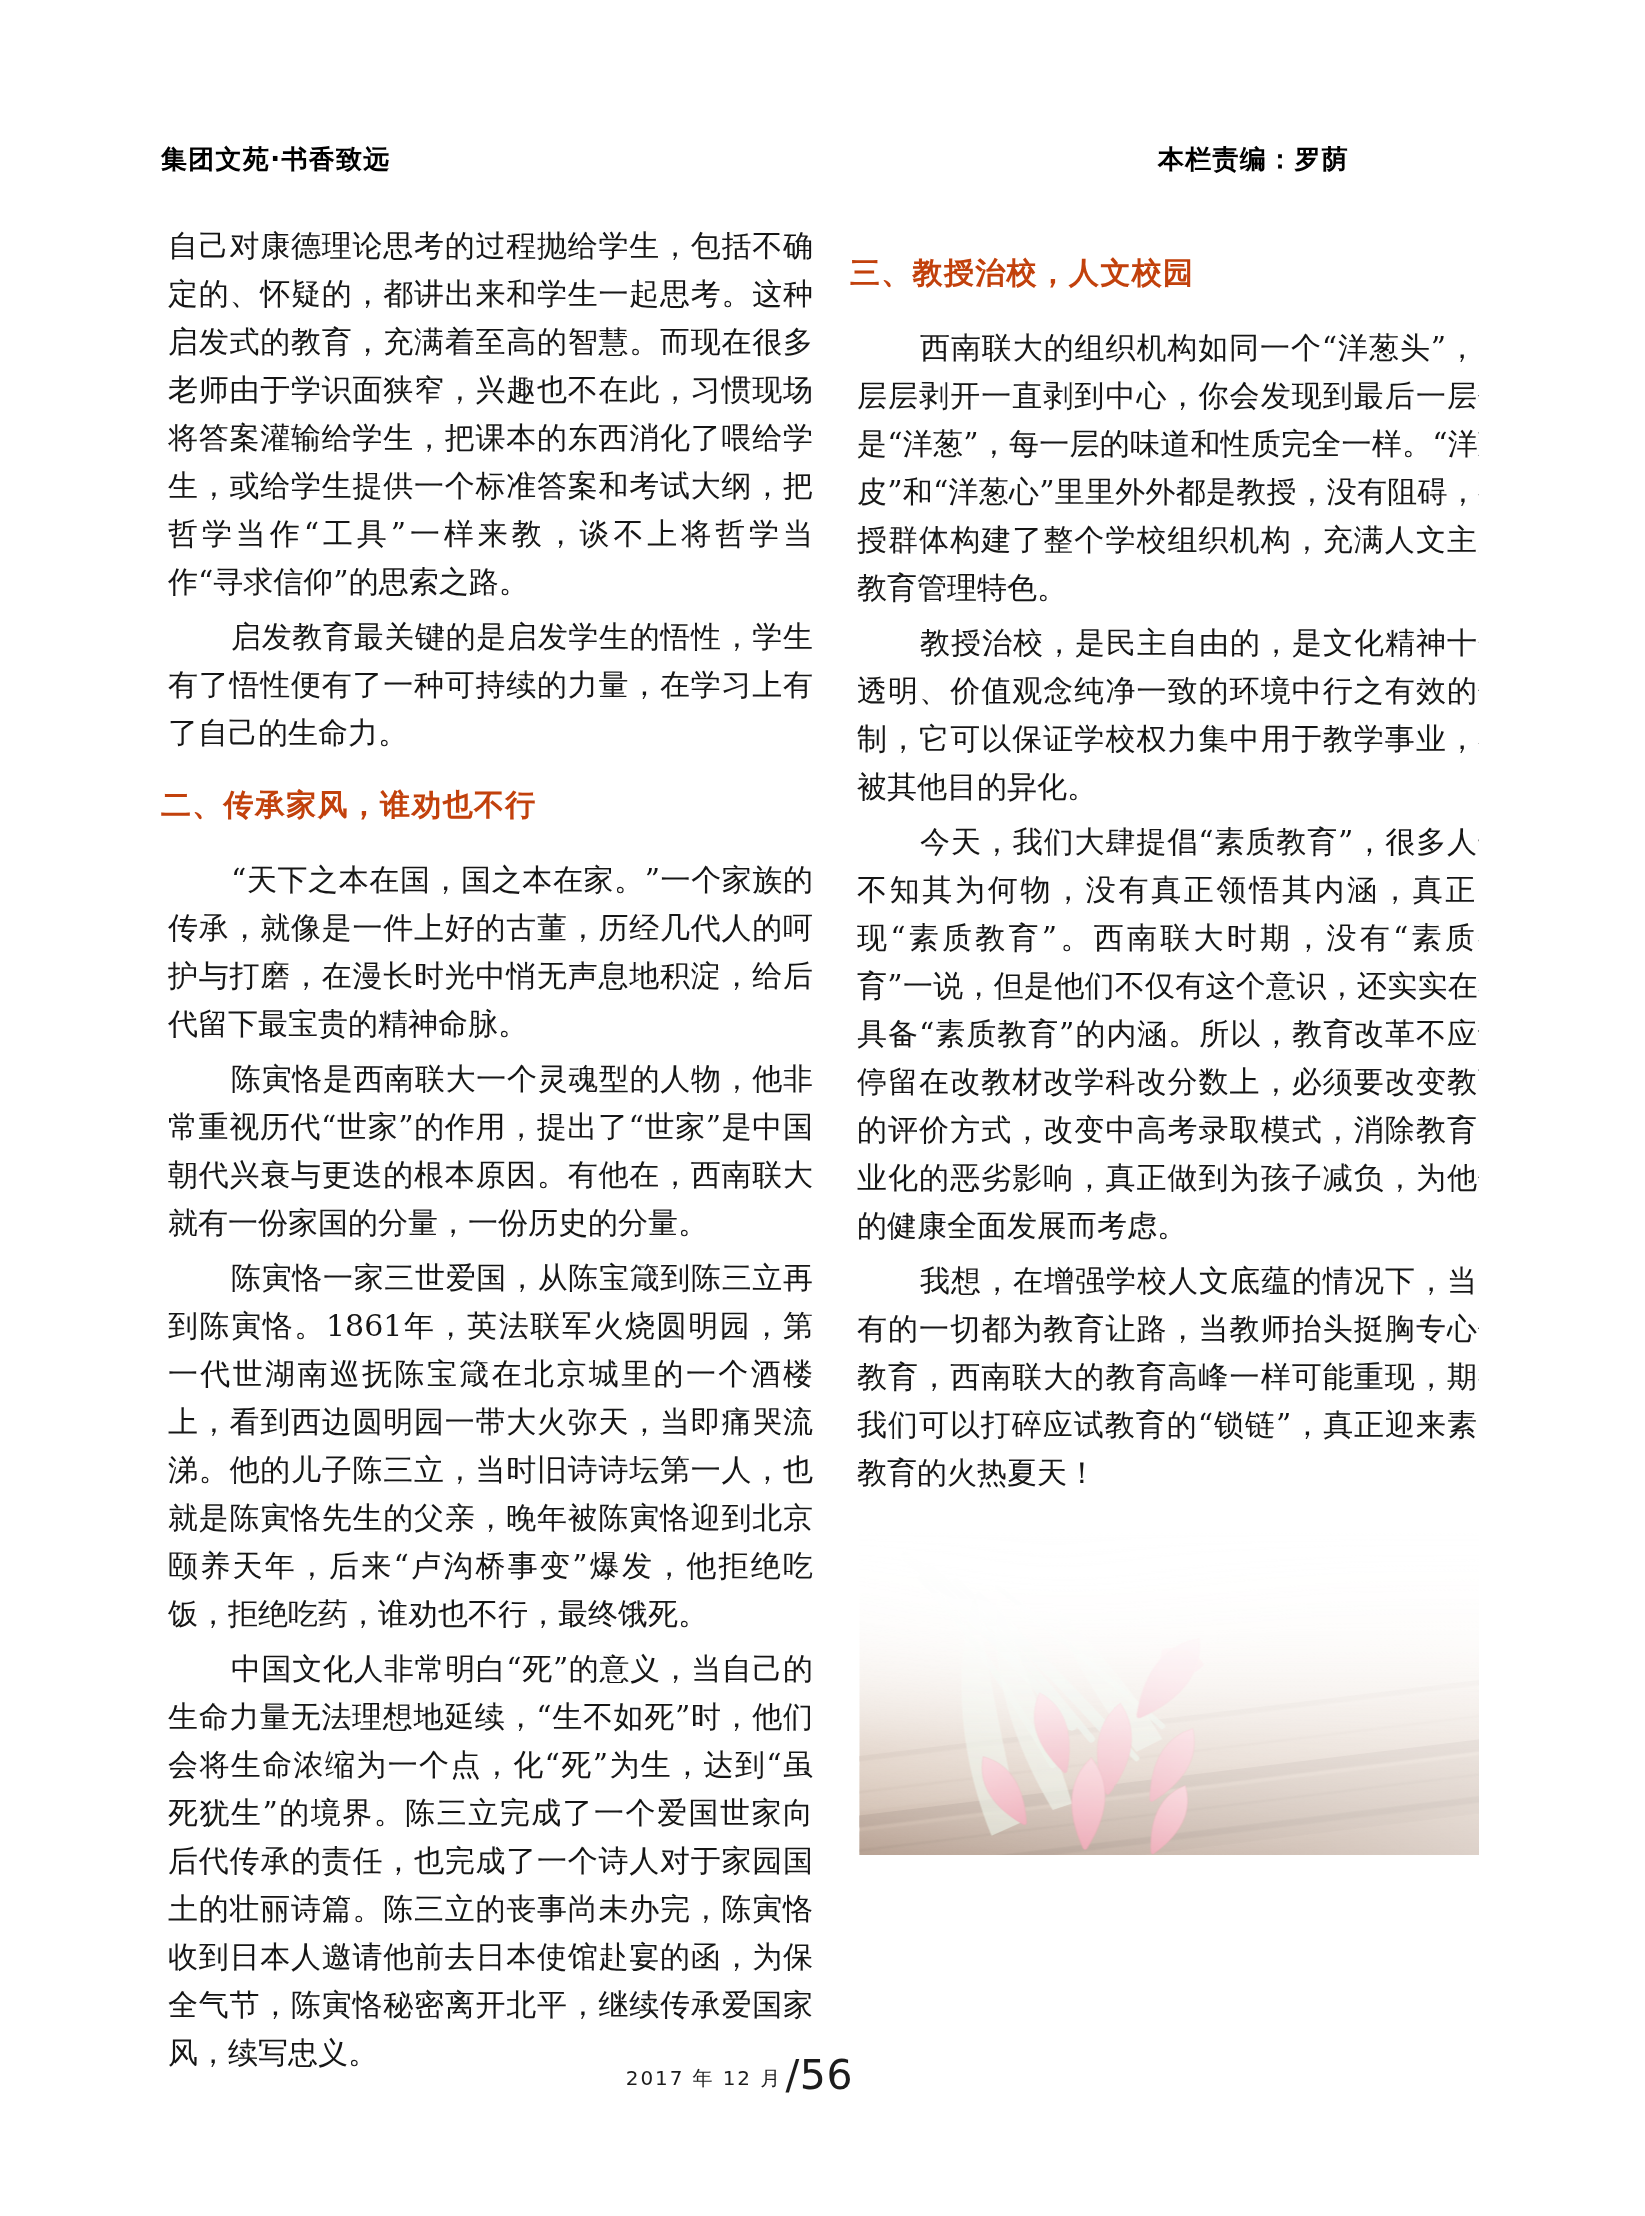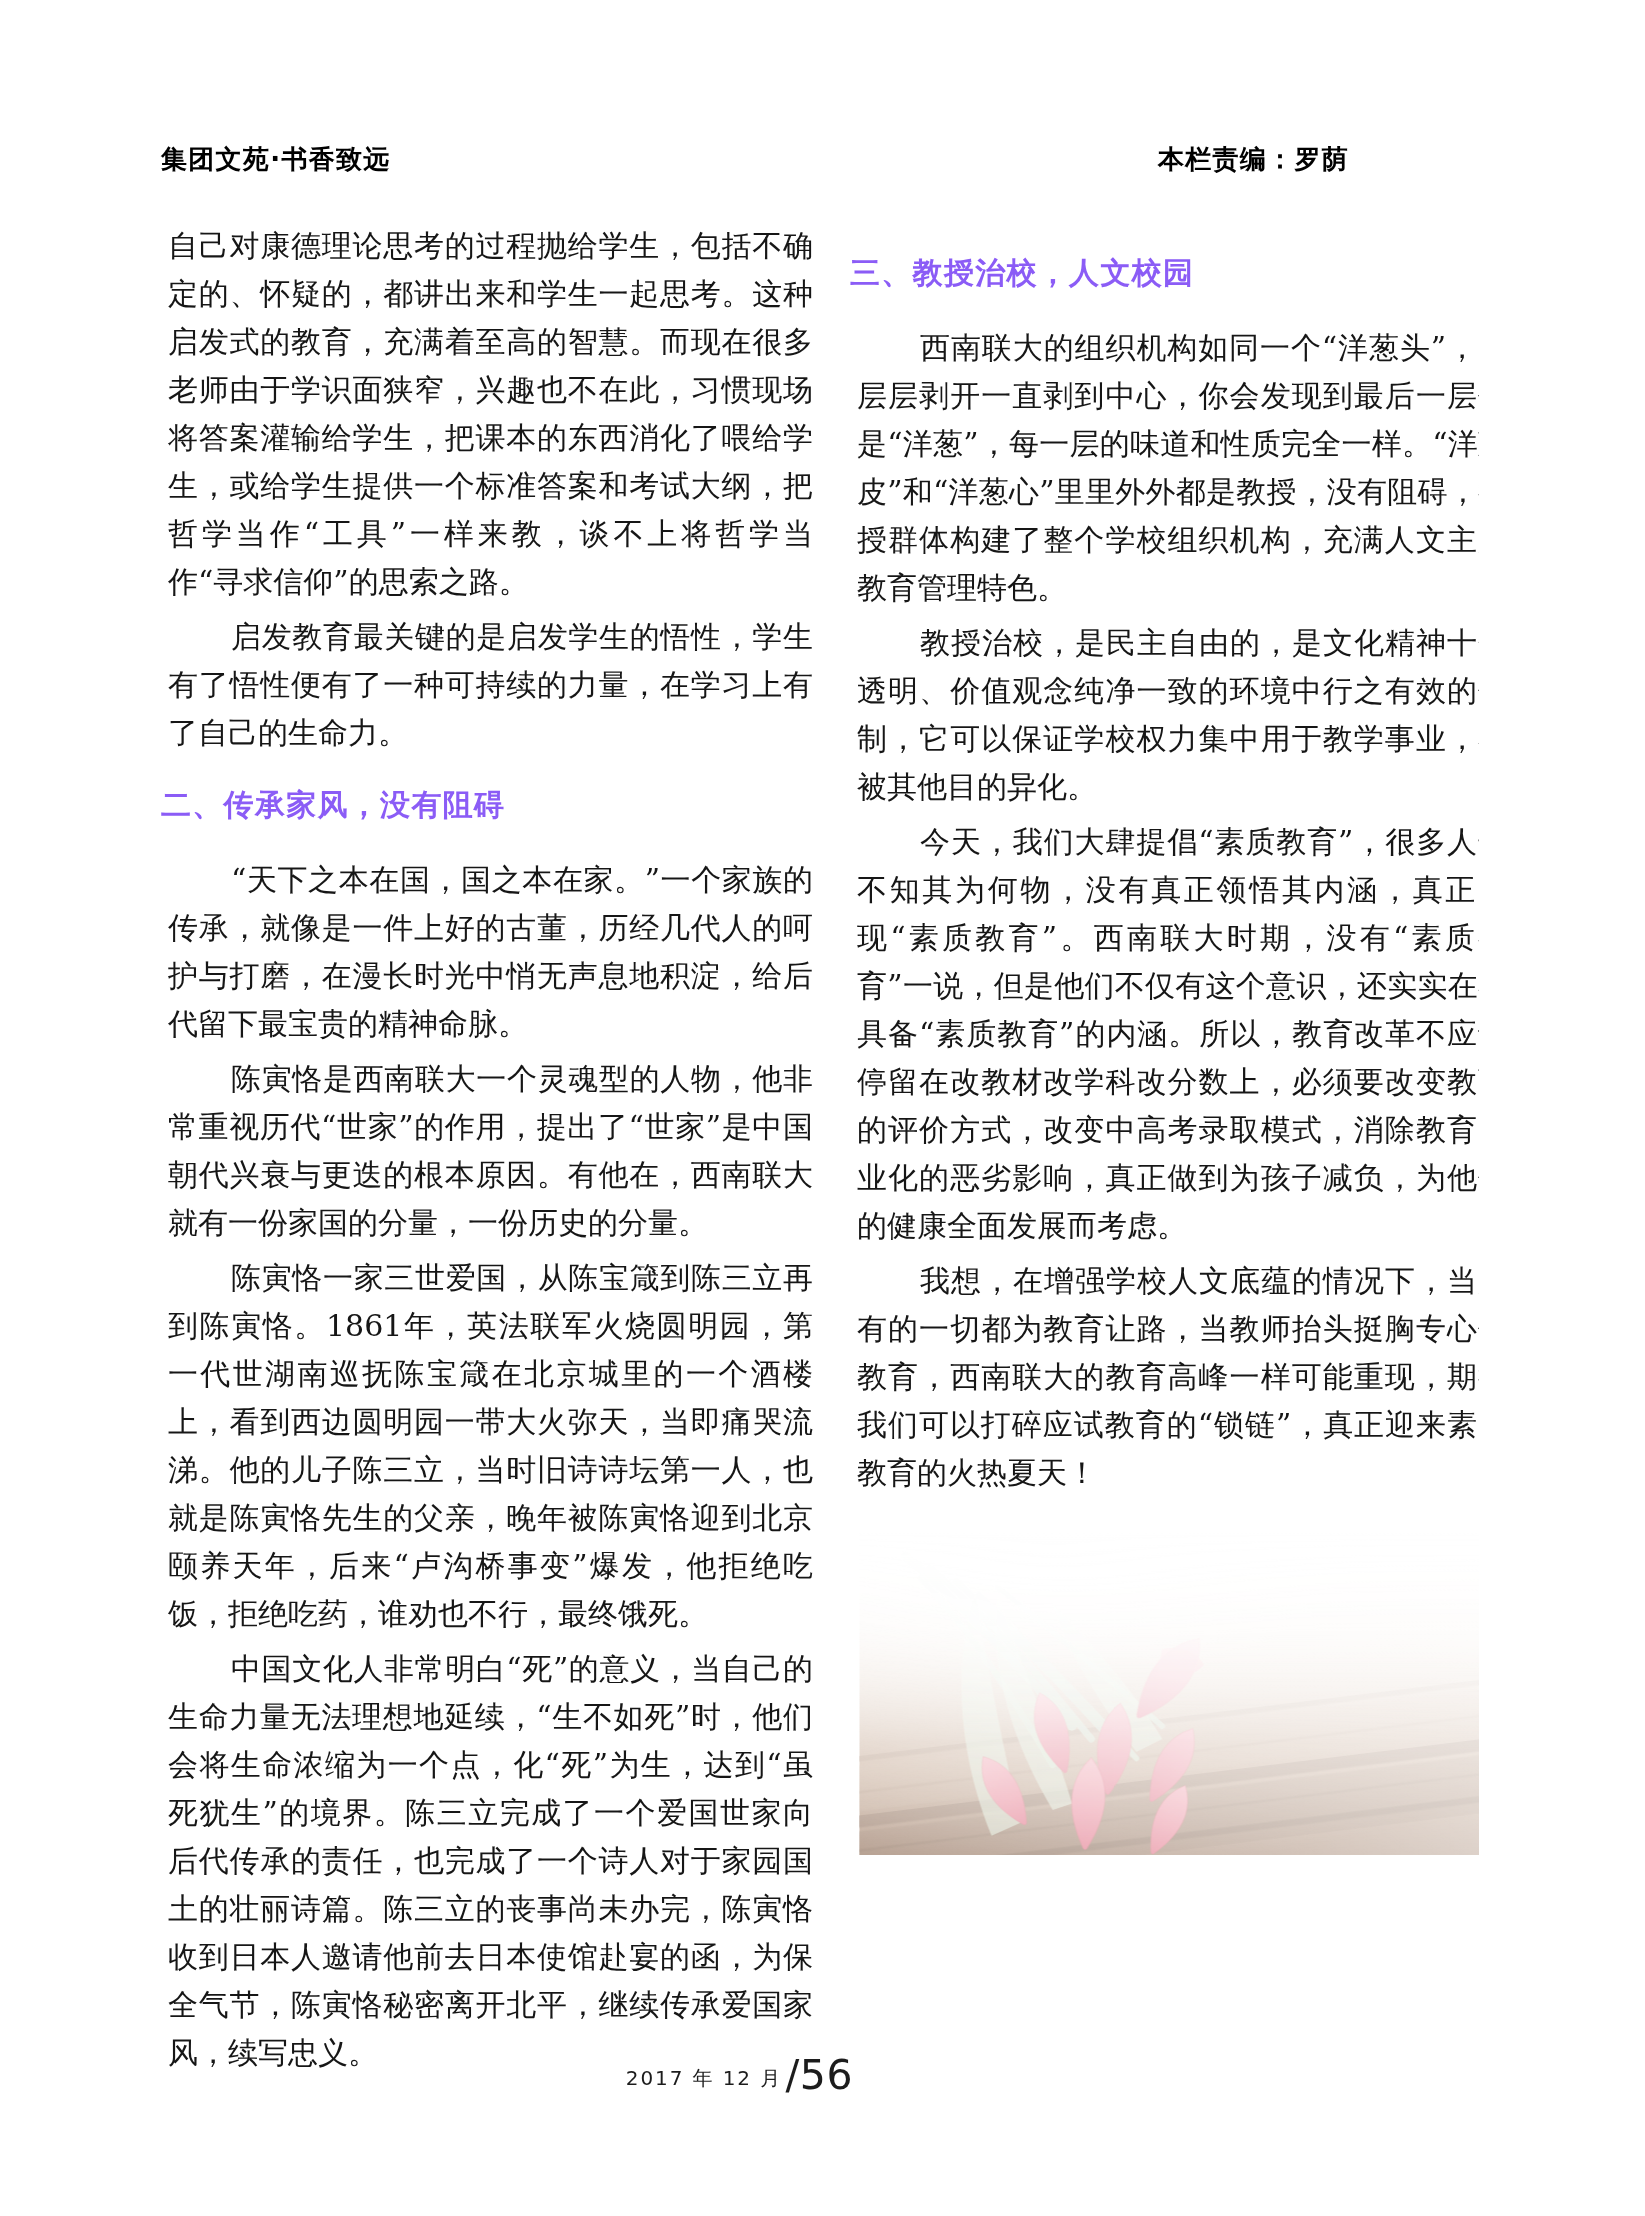--- a/index.html
+++ b/index.html
@@ -42,21 +42,21 @@
   p.continuation{text-indent:0;}
   h2.sec{
     font-family:"DejaVu Sans","Liberation Sans",sans-serif;
     font-weight:700;
     font-size:30px;
     line-height:50px;
     letter-spacing:1.3px;
     margin:23px 0 26px 0;
     text-indent:0;
     text-align:left;
-    color:#8b5cf6;
+    color:#c2410c;
     white-space:nowrap;
   }
   .col-right h2.sec{margin-top:0;}
   
   .photo{
     position:relative;
     margin-top:36px;
     margin-left:9px;
     width:645px;
     height:322px;
@@ -92,21 +92,21 @@
 <body>
 
 <div class="page">
 
   <div class="hdr hdr-left">集团文苑·书香致远</div>
   <div class="hdr hdr-right">本栏责编：罗荫</div>
 
   <div class="col col-left">
     <p class="body-text continuation">自己对康德理论思考的过程抛给学生，包括不确定的、怀疑的，都讲出来和学生一起思考。这种启发式的教育，充满着至高的智慧。而现在很多老师由于学识面狭窄，兴趣也不在此，习惯现场将答案灌输给学生，把课本的东西消化了喂给学生，或给学生提供一个标准答案和考试大纲，把哲学当作“工具”一样来教，谈不上将哲学当作“寻求信仰”的思索之路。</p>
     <p class="body-text">启发教育最关键的是启发学生的悟性，学生有了悟性便有了一种可持续的力量，在学习上有了自己的生命力。</p>
-    <h2 class="sec">二、传承家风，没有阻碍</h2>
+    <h2 class="sec">二、传承家风，谁劝也不行</h2>
     <p class="body-text">“天下之本在国，国之本在家。”一个家族的传承，就像是一件上好的古董，历经几代人的呵护与打磨，在漫长时光中悄无声息地积淀，给后代留下最宝贵的精神命脉。</p>
     <p class="body-text">陈寅恪是西南联大一个灵魂型的人物，他非常重视历代“世家”的作用，提出了“世家”是中国朝代兴衰与更迭的根本原因。有他在，西南联大就有一份家国的分量，一份历史的分量。</p>
     <p class="body-text">陈寅恪一家三世爱国，从陈宝箴到陈三立再到陈寅恪。1861年，英法联军火烧圆明园，第一代世湖南巡抚陈宝箴在北京城里的一个酒楼上，看到西边圆明园一带大火弥天，当即痛哭流涕。他的儿子陈三立，当时旧诗诗坛第一人，也就是陈寅恪先生的父亲，晚年被陈寅恪迎到北京颐养天年，后来“卢沟桥事变”爆发，他拒绝吃饭，拒绝吃药，谁劝也不行，最终饿死。</p>
     <p class="body-text">中国文化人非常明白“死”的意义，当自己的生命力量无法理想地延续，“生不如死”时，他们会将生命浓缩为一个点，化“死”为生，达到“虽死犹生”的境界。陈三立完成了一个爱国世家向后代传承的责任，也完成了一个诗人对于家园国土的壮丽诗篇。陈三立的丧事尚未办完，陈寅恪收到日本人邀请他前去日本使馆赴宴的函，为保全气节，陈寅恪秘密离开北平，继续传承爱国家风，续写忠义。</p>
   </div>
 
   <div class="col col-right">
     <h2 class="sec">三、教授治校，人文校园</h2>
     <p class="body-text">西南联大的组织机构如同一个“洋葱头”，一层层剥开一直剥到中心，你会发现到最后一层仍是“洋葱”，每一层的味道和性质完全一样。“洋葱皮”和“洋葱心”里里外外都是教授，没有阻碍，教授群体构建了整个学校组织机构，充满人文主义教育管理特色。</p>
     <p class="body-text">教授治校，是民主自由的，是文化精神十分透明、价值观念纯净一致的环境中行之有效的体制，它可以保证学校权力集中用于教学事业，不被其他目的异化。</p>

